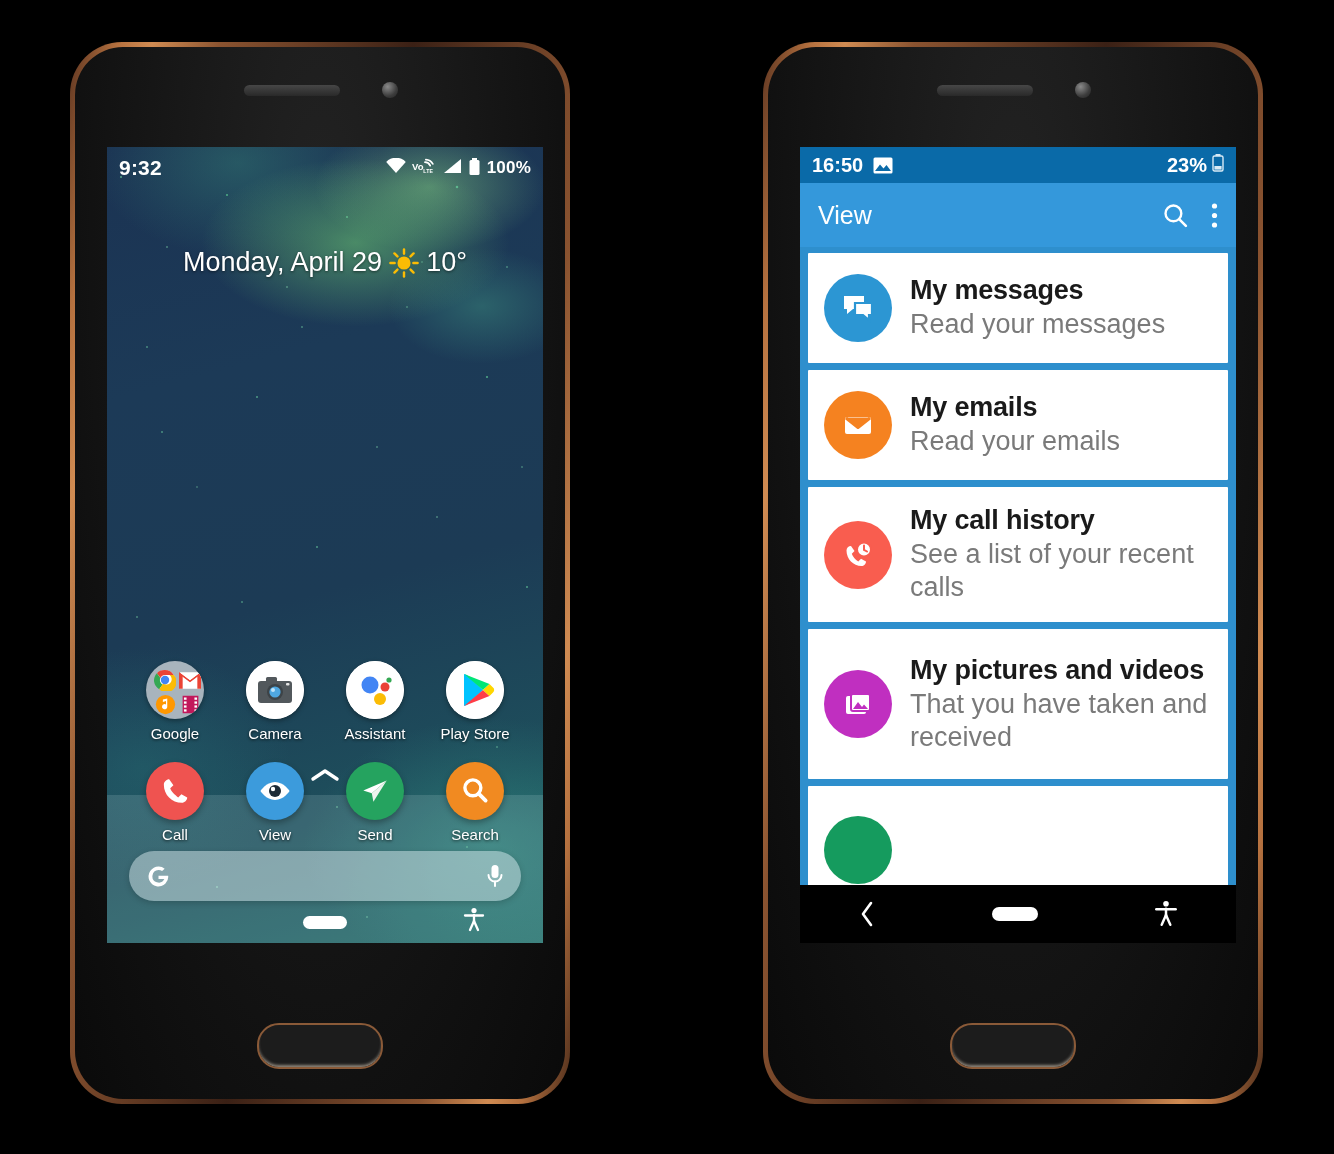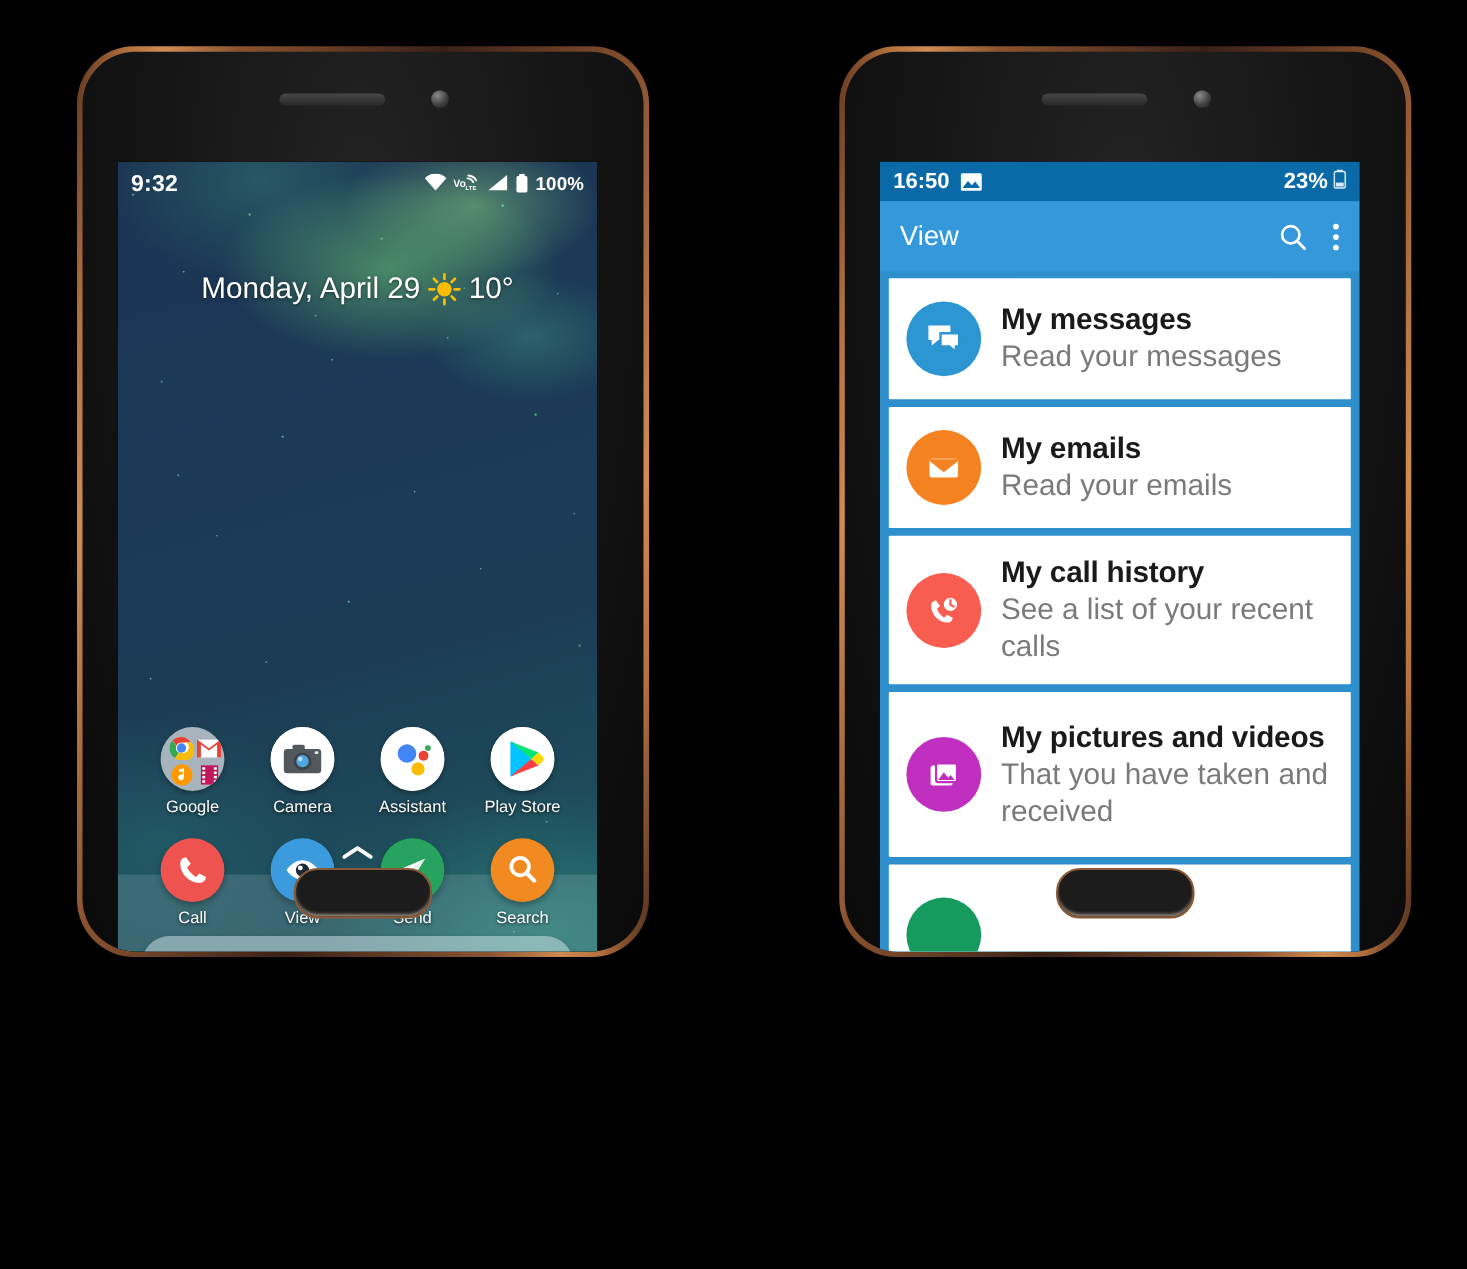--- a/index.html
+++ b/index.html
@@ -13,25 +13,24 @@
     position: relative;
     overflow: hidden;
     font-family: "Liberation Sans", sans-serif;
   }
 
   
   .phone {
     position: absolute;
     top: 42px;
     width: 500px;
-    height: 828px;
+    height: 1062px;
     border-radius: 52px;
     background: linear-gradient(100deg, #5c3420 0%, #b5713f 7%, #d08b52 12%, #8a5330 22%, #3a2015 50%, #8a5330 78%, #d08b52 88%, #b5713f 93%, #4a2b1a 100%);
     box-shadow: 0 6px 26px rgba(0,0,0,0.8);
-    padding-left: 20px;
   }
   .phone.left  { left: 70px; }
   .phone.right { left: 763px; }
 
   .phone-body {
     position: absolute;
     left: 5px; top: 5px; right: 5px; bottom: 5px;
     border-radius: 48px;
     background: #1b1b1b;
     background: radial-gradient(ellipse at 50% 20%, #232323 0%, #111111 70%, #0a0a0a 100%);

